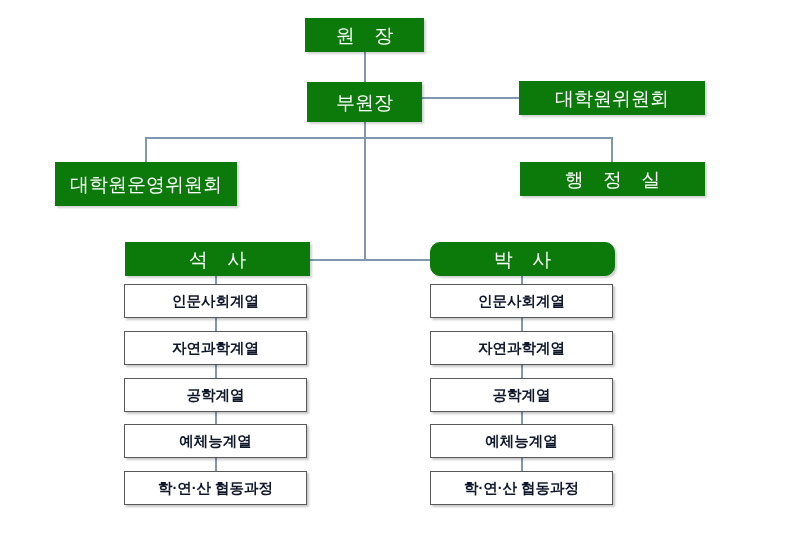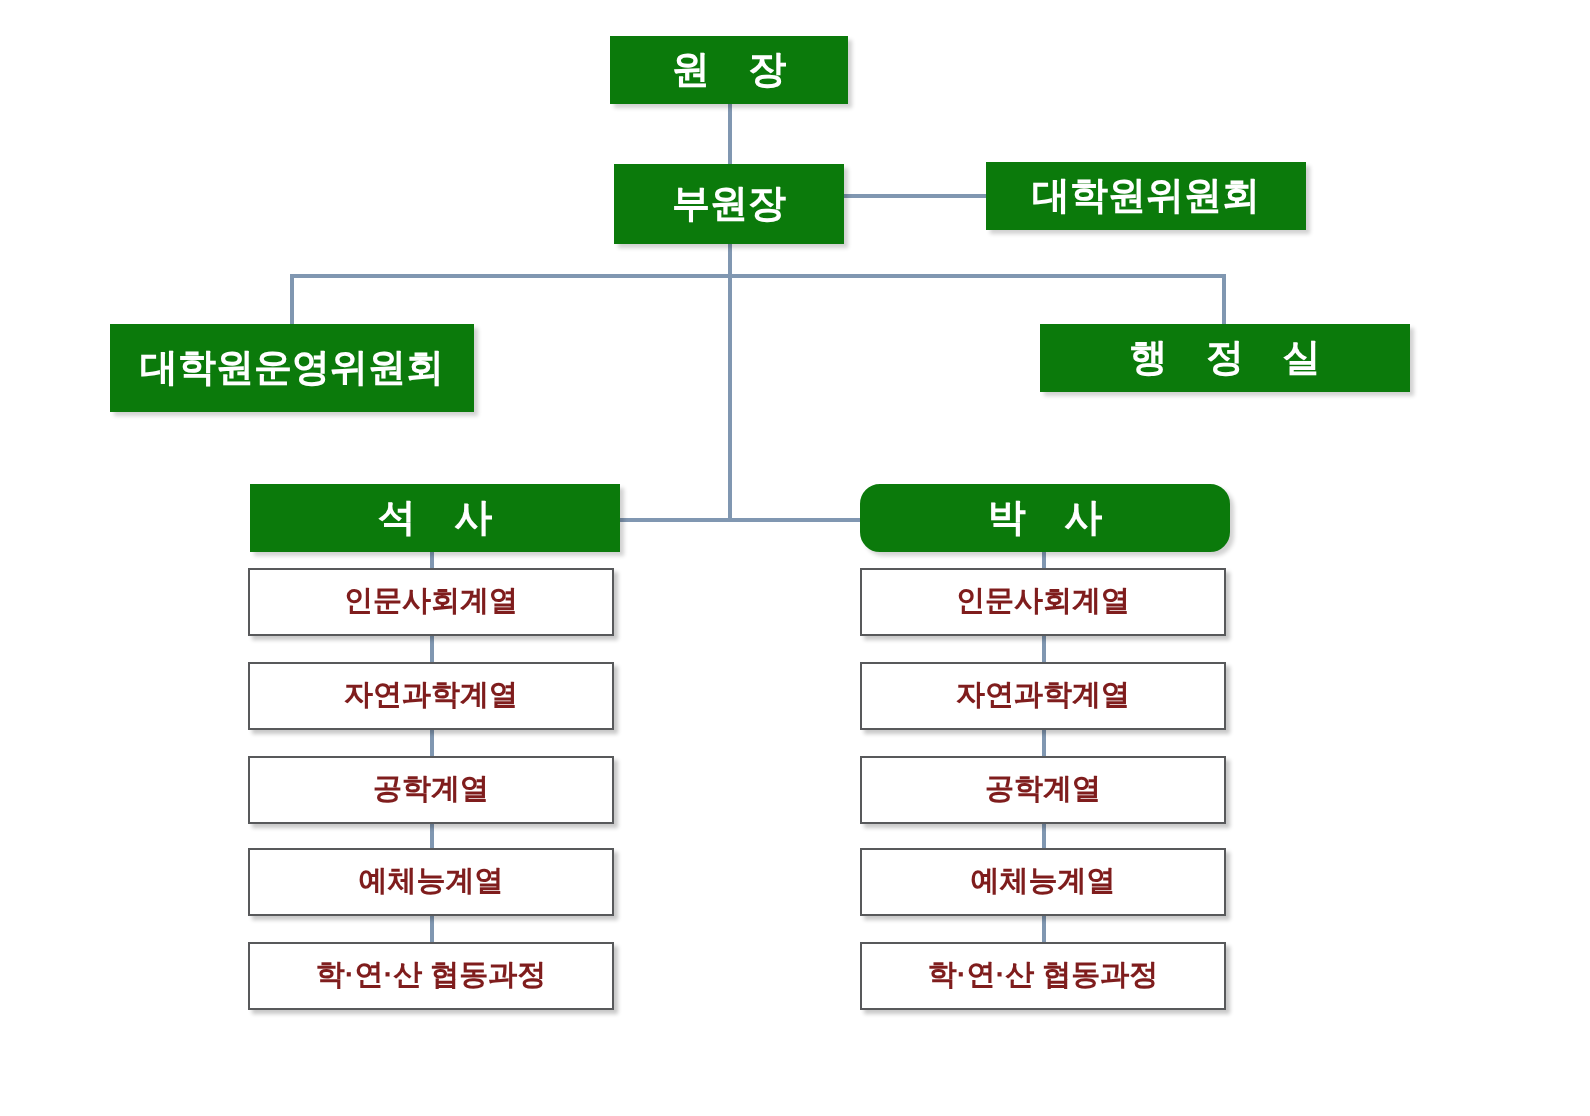--- a/index.html
+++ b/index.html
@@ -24,21 +24,21 @@
   .conn.v { width: 2px; }
   .conn.h { height: 2px; }
 
   
   .node-green {
     position: absolute;
     box-sizing: border-box;
     background: #0b7a0b;
     border: 1px solid #0b7a0b;
     color: #ffffff;
-    font-weight: bold;
+    font-weight: normal;
     display: flex;
     align-items: center;
     justify-content: center;
     text-align: center;
     line-height: 1;
     box-shadow: 2px 2px 2px rgba(0,0,0,0.18);
     white-space: nowrap;
   }
   .node-green .lbl {
     display: block;
@@ -46,21 +46,21 @@
     letter-spacing: 0px;
   }
   .node-green.spaced .lbl { letter-spacing: 7px; text-indent: 7px; }
 
   
   .node-white {
     position: absolute;
     box-sizing: border-box;
     background: #ffffff;
     border: 1.5px solid #58595b;
-    color: #7f1d1d;
+    color: #0f172a;
     font-weight: bold;
     display: flex;
     align-items: center;
     justify-content: center;
     text-align: center;
     line-height: 1;
     box-shadow: 2px 2px 2px rgba(0,0,0,0.22);
     white-space: nowrap;
   }
   .node-white .lbl {
@@ -89,21 +89,21 @@
   <div class="conn v" style="left:521px; top:275px; height:197px;"></div>
 
   <div class="node-green spaced" style="left:305px; top:18px; width:119px; height:34px;">
     <span class="lbl">원  장</span>
   </div>
 
   <div class="node-green" style="left:307px; top:82px; width:115px; height:40px;">
     <span class="lbl">부원장</span>
   </div>
 
-  <div class="node-green" style="left:493px; top:81px; width:160px; height:34px;">
+  <div class="node-green" style="left:519px; top:81px; width:186px; height:34px;">
     <span class="lbl">대학원위원회</span>
   </div>
 
   <div class="node-green" style="left:55px; top:162px; width:182px; height:44px;">
     <span class="lbl">대학원운영위원회</span>
   </div>
 
   <div class="node-green spaced" style="left:125px; top:242px; width:185px; height:34px;">
     <span class="lbl">석  사</span>
   </div>

